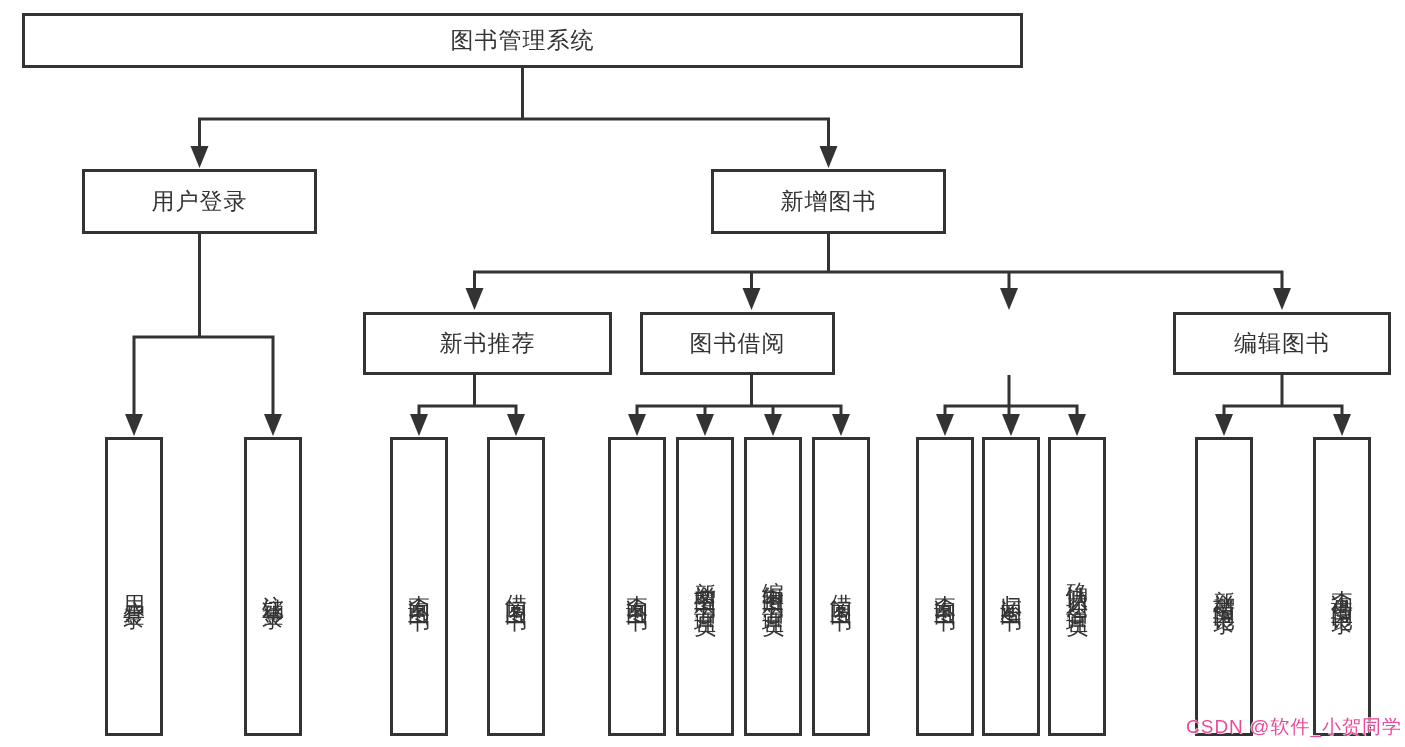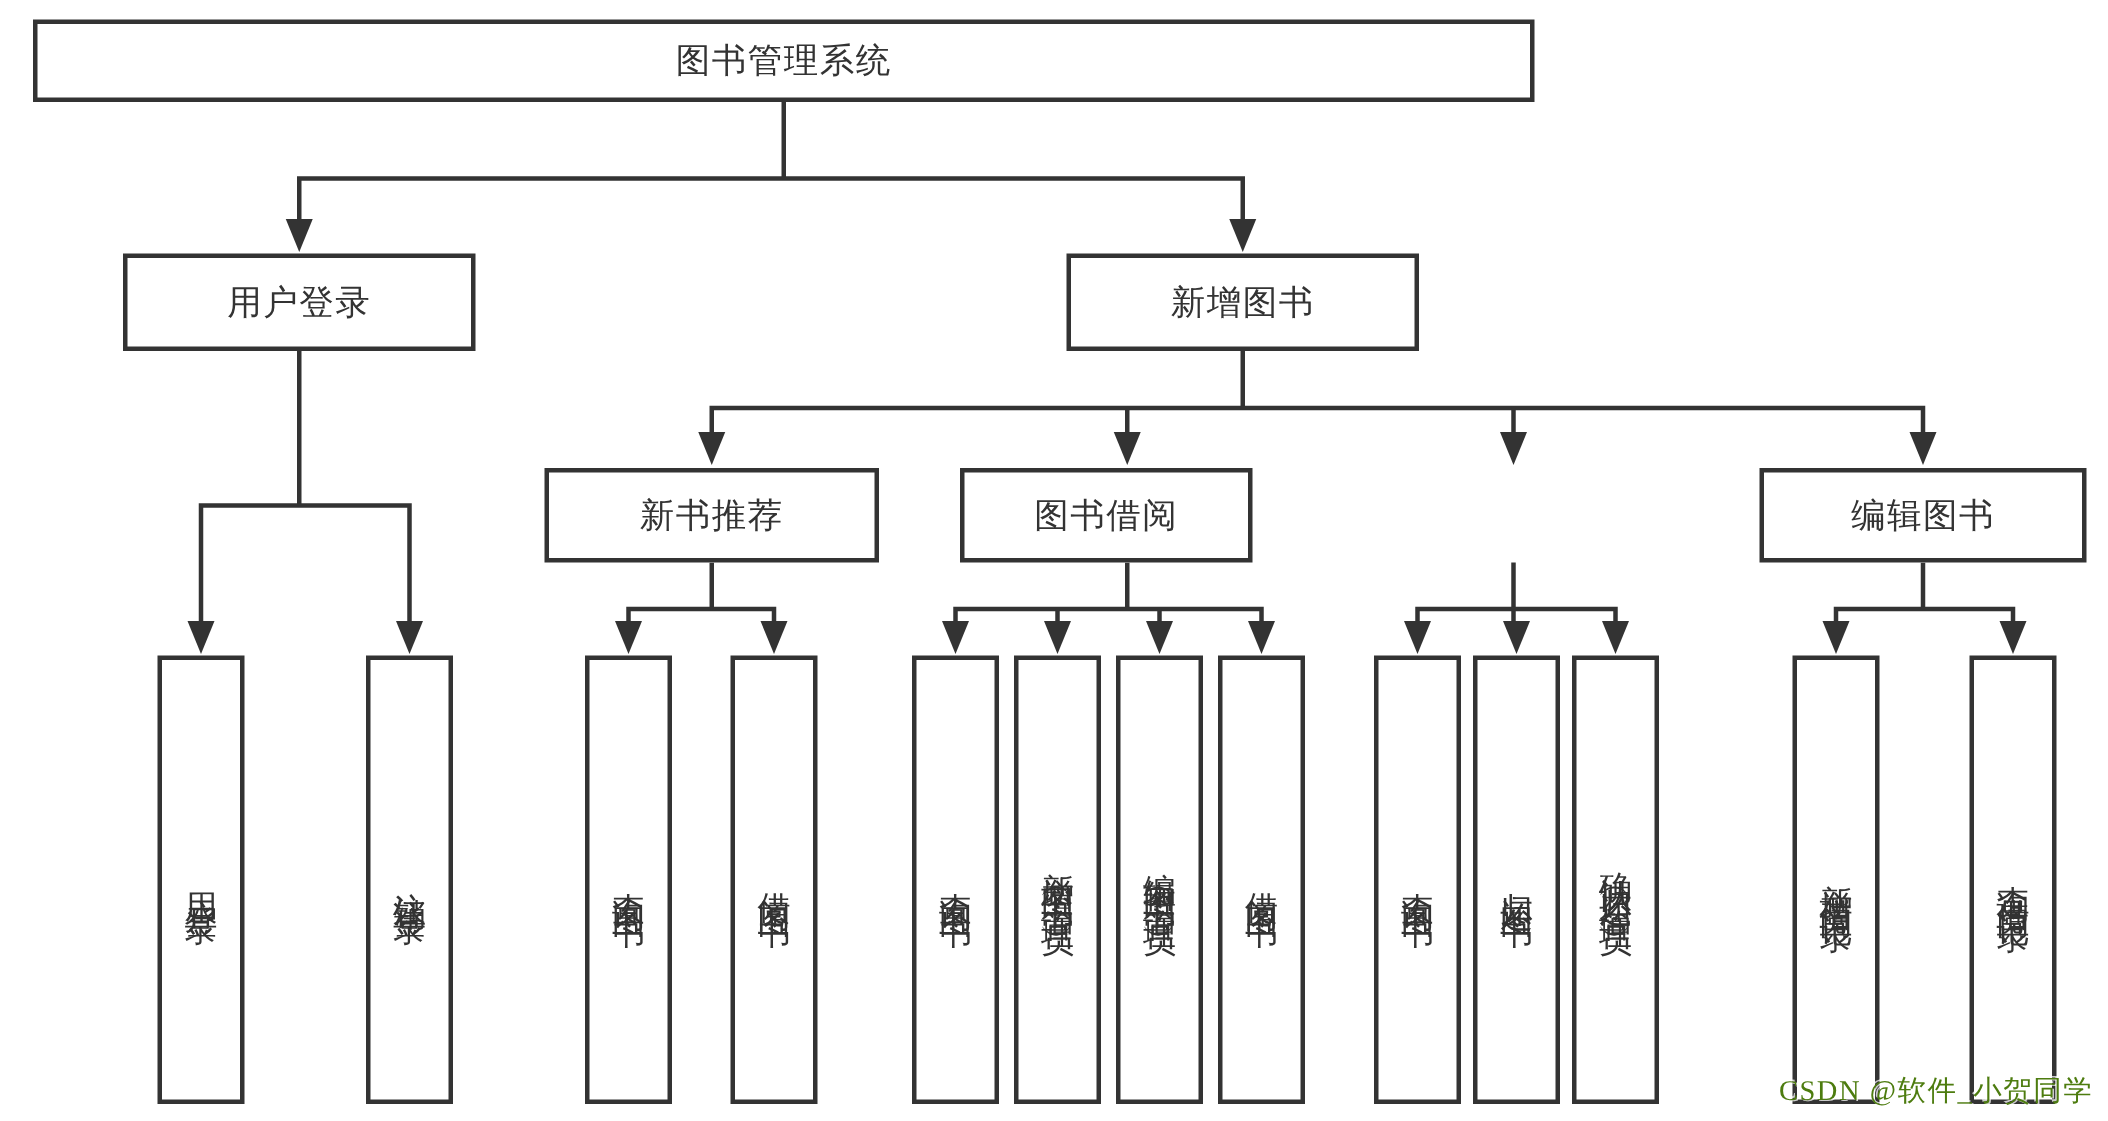--- a/index.html
+++ b/index.html
@@ -1,21 +1,21 @@
 <!DOCTYPE html>
 <html><head>
 <meta charset="utf-8">
 <style>
   html,body{margin:0;padding:0;background:#ffffff;}
   .stage{
     position:relative;
     width:1405px;height:747px;
     background:#ffffff;
     overflow:hidden;
-    font-family:Liberation Serif, serif;
+    font-family:Liberation Sans, sans-serif;
   }
   .connectors{position:absolute;left:0;top:0;z-index:0;}
   .box{
     position:absolute;
     box-sizing:border-box;
     background:#ffffff;
     border:3px solid #333333;
     color:#333333;
     display:flex;
     align-items:center;
@@ -33,21 +33,21 @@
     line-height:1;
     white-space:normal;
   }
   .watermark{
     position:absolute;
     left:1186px;
     top:714px;
     z-index:5;
     font-size:19px;
     letter-spacing:1px;
-    color:#4d7c0f;
+    color:#ec4899;
     text-shadow:1px 1px 0 rgba(255,255,255,0.75), -1px -1px 0 rgba(255,255,255,0.75);
     white-space:nowrap;
   }
 </style>
 </head>
 <body>
 
 <div class="stage">
 
   <svg class="connectors" width="1405" height="747" viewBox="0 0 1405 747">
@@ -102,21 +102,21 @@
       <polygon points="1215,414 1233,414 1224,436"></polygon>
       <polygon points="1333,414 1351,414 1342,436"></polygon>
     </g>
   </svg>
 
   <div class="box" style="left:22px;top:13px;width:1001px;height:55px;">图书管理系统</div>
 
   <div class="box" style="left:82px;top:169px;width:235px;height:65px;">用户登录</div>
   <div class="box" style="left:711px;top:169px;width:235px;height:65px;">新增图书</div>
 
-  <div class="box" style="left:363px;top:312px;width:223px;height:63px;">新书推荐</div>
+  <div class="box" style="left:363px;top:312px;width:249px;height:63px;">新书推荐</div>
   <div class="box" style="left:640px;top:312px;width:195px;height:63px;">图书借阅</div>
   <div class="box" style="left:1173px;top:312px;width:218px;height:63px;">编辑图书</div>
 
   <div class="box v" style="left:105px;top:437px;width:58px;height:299px;">用户登录</div>
   <div class="box v" style="left:244px;top:437px;width:58px;height:299px;">注销登录</div>
 
   <div class="box v" style="left:390px;top:437px;width:58px;height:299px;">查询图书</div>
   <div class="box v" style="left:487px;top:437px;width:58px;height:299px;">借阅图书</div>
 
   <div class="box v" style="left:608px;top:437px;width:58px;height:299px;">查询图书</div>

